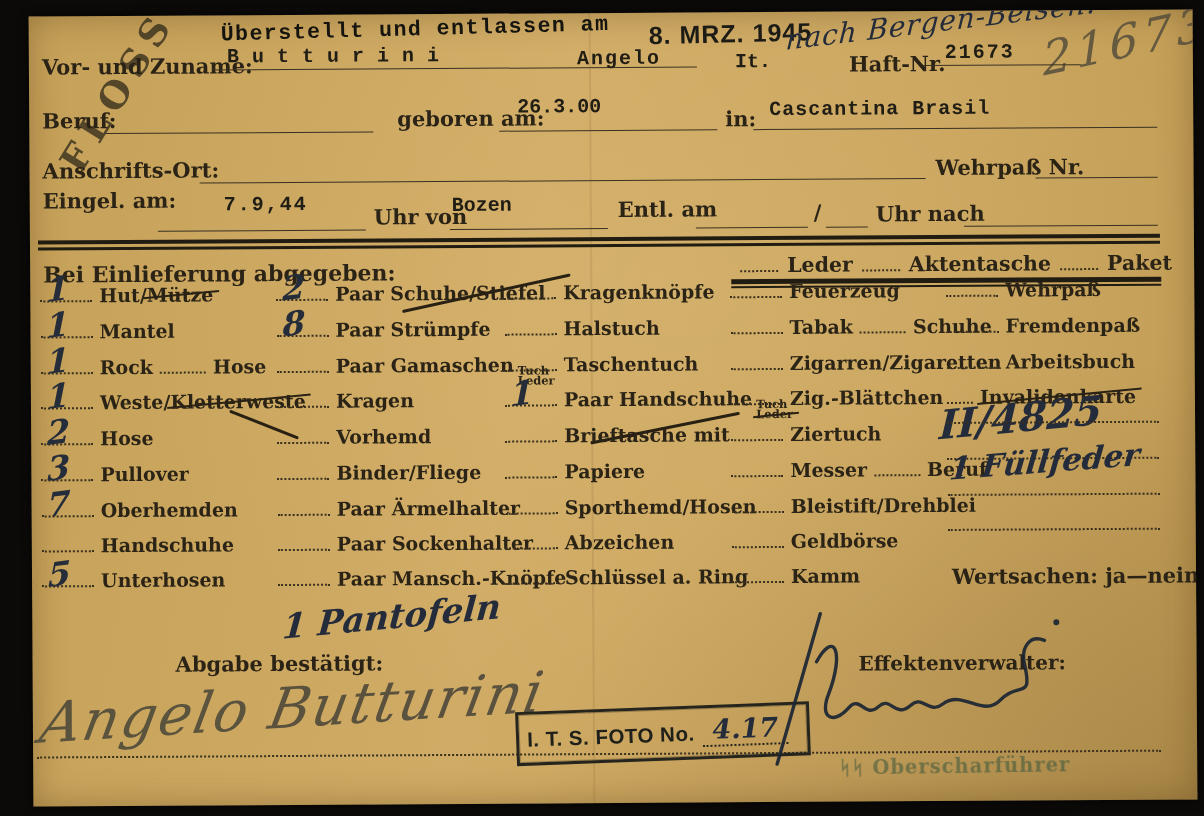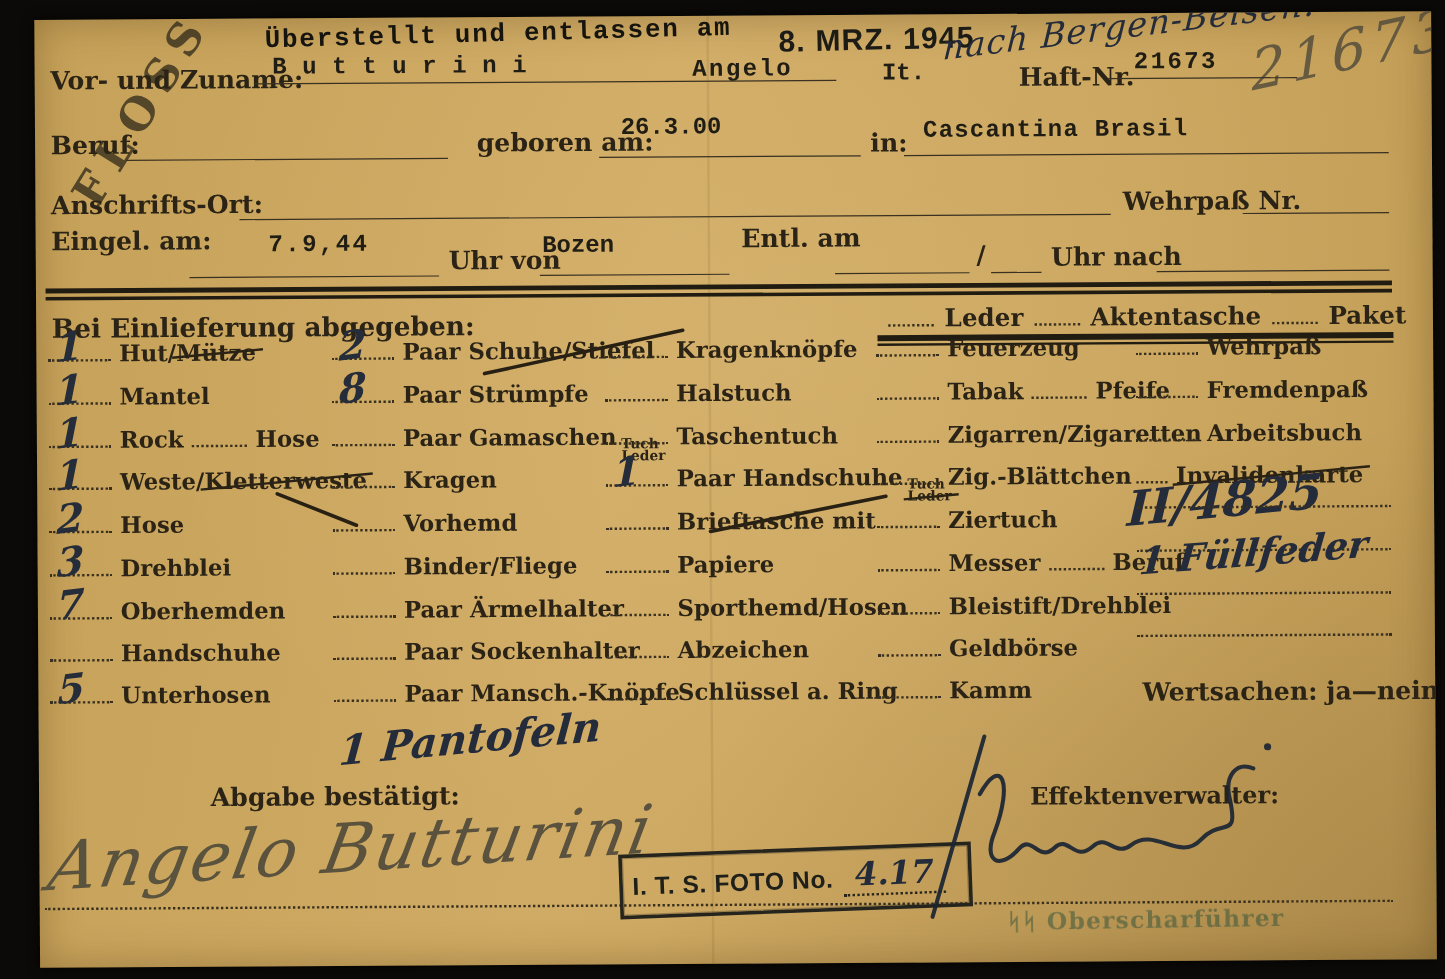--- a/index.html
+++ b/index.html
@@ -107,21 +107,21 @@
   <div class="fline" style="left:170px;top:167px;width:726px"></div>
   <div class="lab" style="left:906px;top:144px">Wehrpaß Nr.</div>
   <div class="fline" style="left:1006px;top:167px;width:122px"></div>
 
   <div class="lab" style="left:13px;top:172px">Eingel. am:</div>
   <div class="fline" style="left:128px;top:215px;width:208px"></div>
   <div class="typed" style="left:194px;top:178px;letter-spacing:2px">7.9,44</div>
   <div class="lab" style="left:344px;top:190px">Uhr von</div>
   <div class="fline" style="left:420px;top:215px;width:158px"></div>
   <div class="typed" style="left:422px;top:180px">Bozen</div>
-  <div class="lab" style="left:588px;top:173px">Entl. am</div>
+  <div class="lab" style="left:588px;top:184px">Entl. am</div>
   <div class="fline" style="left:666px;top:215px;width:112px"></div>
   <div class="lab" style="left:784px;top:188px">/</div>
   <div class="fline" style="left:796px;top:215px;width:42px"></div>
   <div class="lab" style="left:846px;top:190px">Uhr nach</div>
   <div class="fline" style="left:934px;top:215px;width:194px"></div>
 
   <div class="rule" style="top:224px;left:8px;width:1122px;height:4px"></div>
   <div class="rule" style="top:231px;left:8px;width:1122px;height:2.5px"></div>
 
   <div class="lab" style="left:13px;top:245px;font-size:22px">Bei Einlieferung abgegeben:</div>
@@ -172,21 +172,21 @@
         <span class="q hw">8</span>
         <span class="dot"></span>
         <span class="lbl">Paar Strümpfe</span>
       </div>
     <div class="cell c3">
         <span class="dot"></span>
         <span class="lbl">Halstuch</span>
       </div>
     <div class="cell c4">
         <span class="dot"></span>
-        <span class="lbl"><span>Tabak</span><span class="dotmid"></span><span>Pfeife</span></span>
+        <span class="lbl"><span>Tabak</span><span class="dotmid"></span><span>Schuhe</span></span>
       </div>
     <div class="cell c5">
         <span class="dot"></span>
         <span class="lbl">Fremdenpaß</span>
       </div>
   </div>
 
   <div class="row" style="top:340px">
     <div class="cell c1">
         <span class="q hw">1</span>
@@ -265,21 +265,21 @@
       </div>
     <div class="cell c5">
         <span class="dotlong"></span>
       </div>
   </div>
 
   <div class="row" style="top:447px">
     <div class="cell c1">
         <span class="q hw">3</span>
         <span class="dot"></span>
-        <span class="lbl">Drehblei</span>
+        <span class="lbl">Pullover</span>
       </div>
     <div class="cell c2">
         <span class="dot"></span>
         <span class="lbl">Binder/Fliege</span>
       </div>
     <div class="cell c3">
         <span class="dot"></span>
         <span class="lbl">Papiere</span>
       </div>
     <div class="cell c4">

